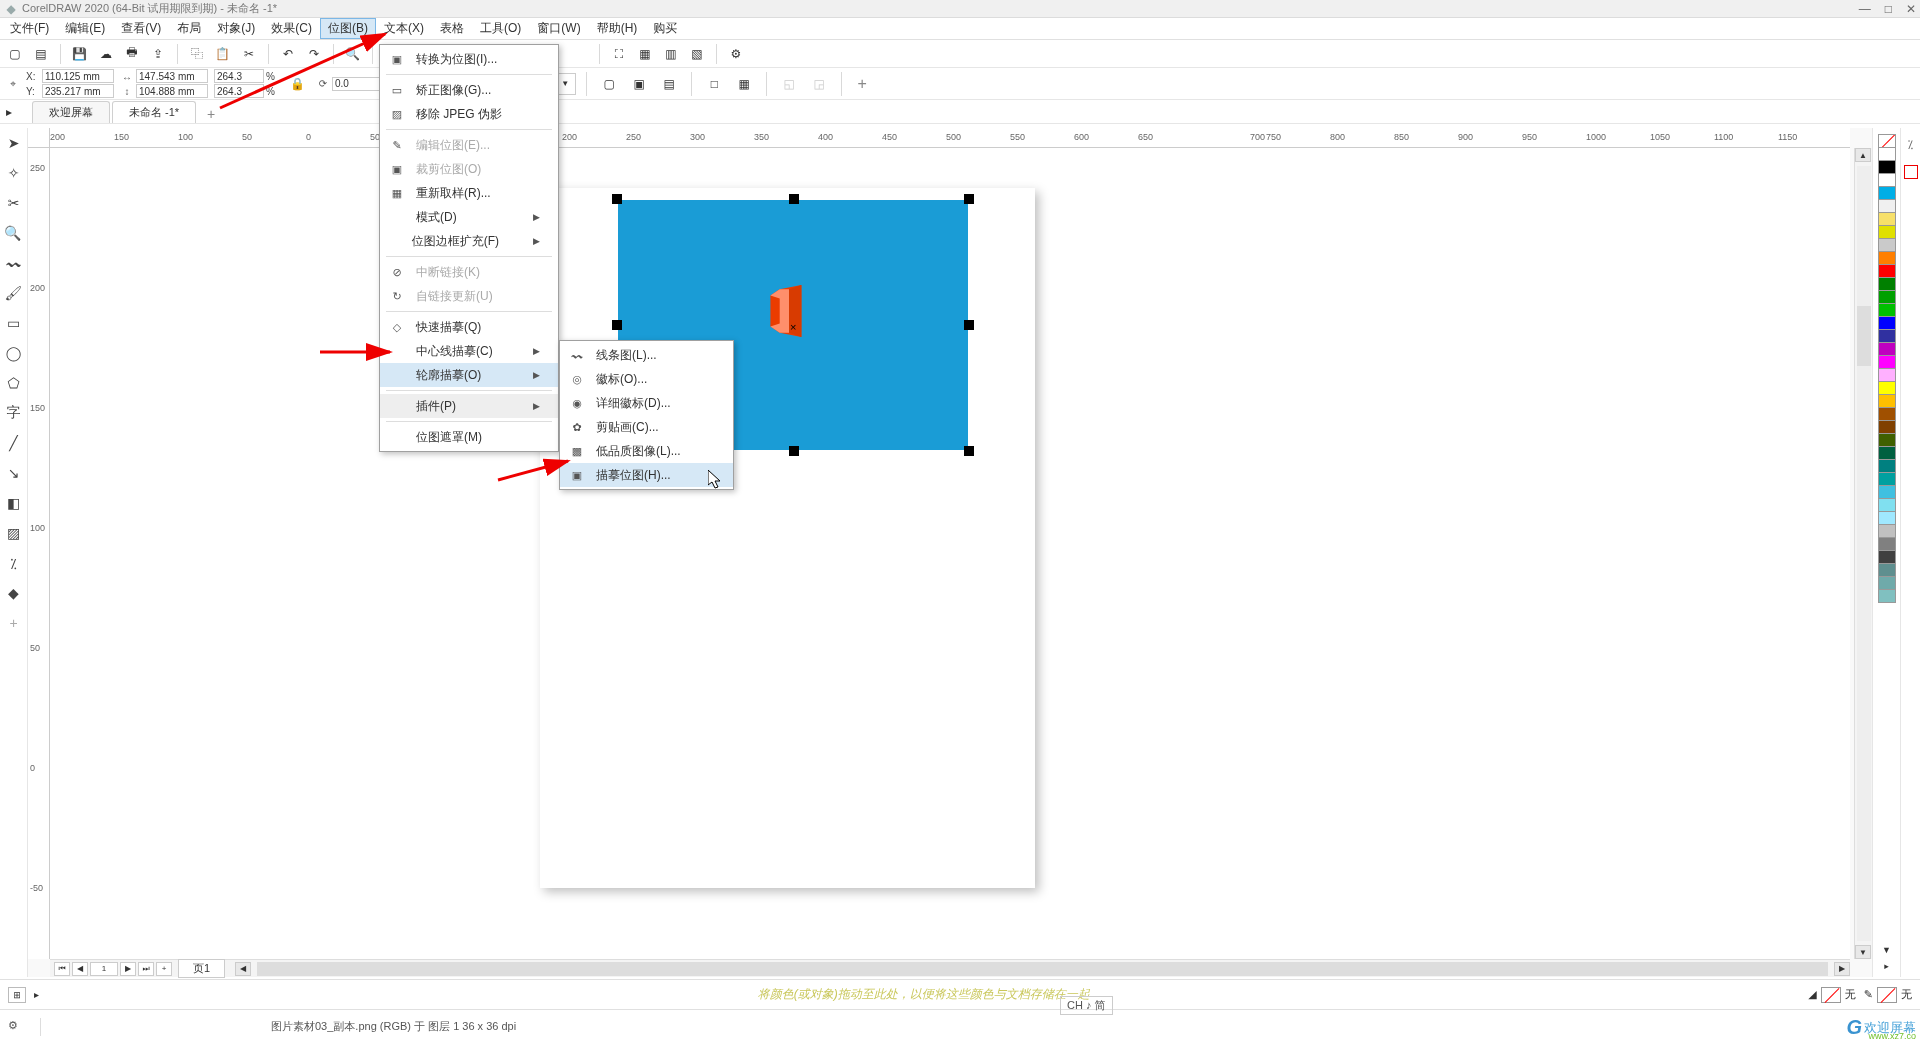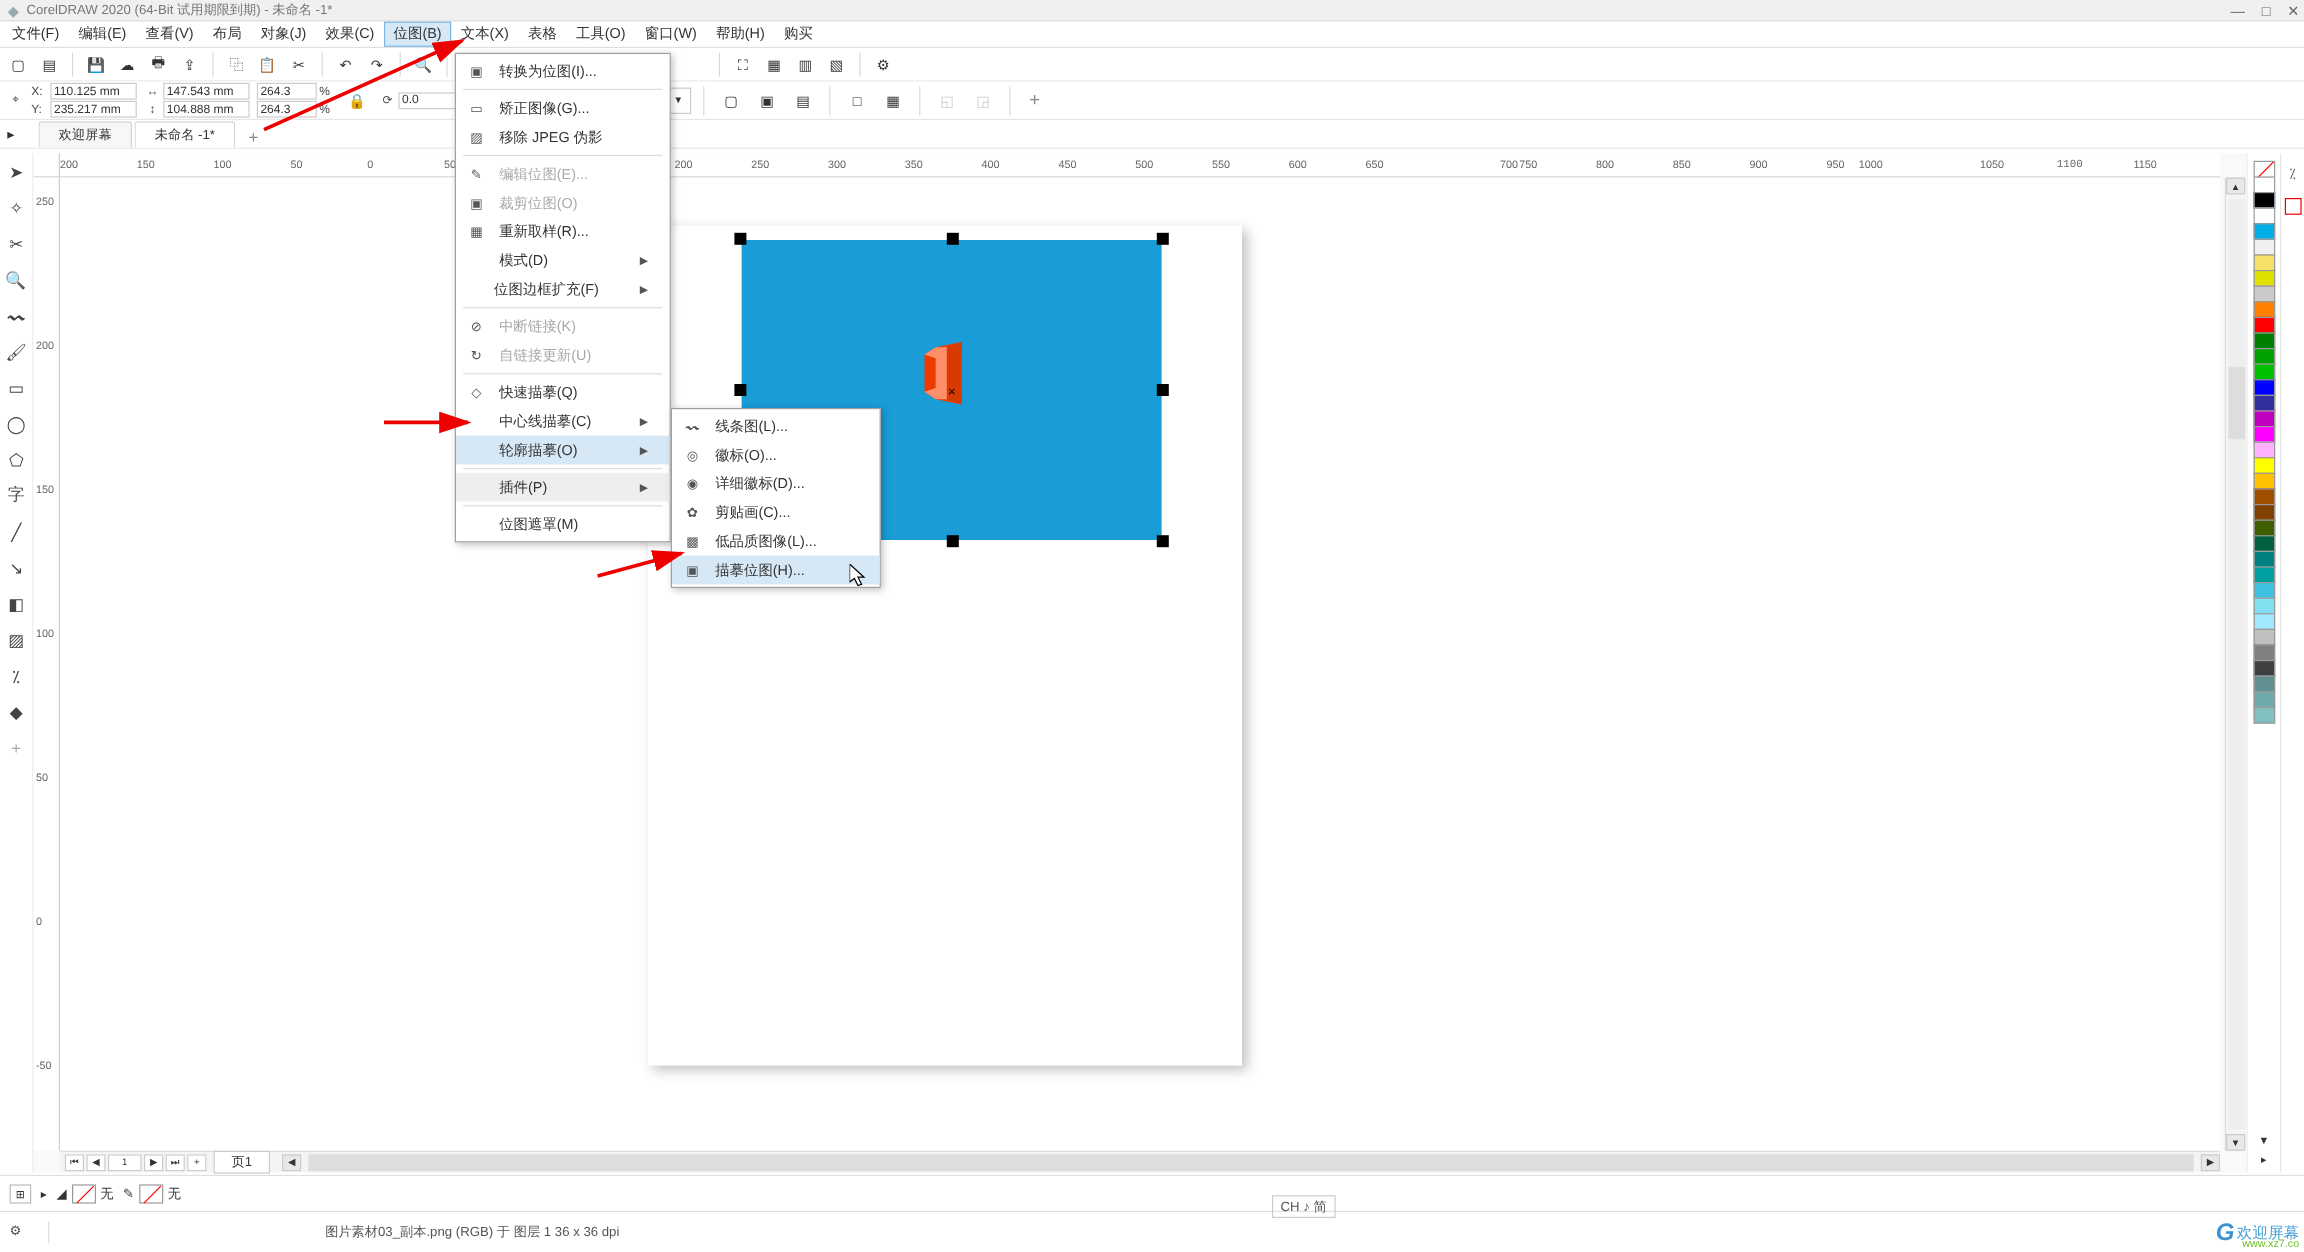--- a/index.html
+++ b/index.html
@@ -270,23 +270,23 @@
         <span class="tick" style="left: 896px;">500</span>
         <span class="tick" style="left: 960px;">550</span>
         <span class="tick" style="left: 1024px;">600</span>
         <span class="tick" style="left: 1088px;">650</span>
         <span class="tick" style="left: 1152px; margin-left: 48px;">700</span>
         <span class="tick" style="left: 1216px;">750</span>
         <span class="tick" style="left: 1280px;">800</span>
         <span class="tick" style="left: 1344px;">850</span>
         <span class="tick" style="left: 1408px;">900</span>
         <span class="tick" style="left: 1472px;">950</span>
-        <span class="tick" style="left: 1499px;">1000</span>
+        <span class="tick" style="left: 1536px;">1000</span>
         <span class="tick" style="left: 1600px;">1050</span>
-        <span class="tick" style="left: 1664px; font-family: Liberation Mono, monospace;">1100</span>
+        <span class="tick" style="left: 1664px;">1100</span>
         <span class="tick" style="left: 1728px;">1150</span>
       </div>
     <div class="ruler-v" id="rulerV">
         <span class="tick" style="top: 20px;">250</span>
         <span class="tick" style="top: 140px;">200</span>
         <span class="tick" style="top: 260px;">150</span>
         <span class="tick" style="top: 380px;">100</span>
         <span class="tick" style="top: 500px;">50</span>
         <span class="tick" style="top: 620px;">0</span>
         <span class="tick" style="top: 740px;">-50</span>
@@ -525,20 +525,21 @@
           <path d="M0,0 L0,6 L9,3 z" fill="#e00"></path>
         </marker>
       </defs>
       <line x1="0" y1="25" x2="70" y2="6" stroke="#e00" stroke-width="3" marker-end="url(#ah3)"></line>
     </svg>
 </div>
 
 <div class="colorbar">
   <div style="width:18px;height:16px;border:1px solid #bbb;display:flex;align-items:center;justify-content:center;font-size:9px;">⊞</div>
   <div style="font-size:10px;">▸</div>
+  <div class="cb-center">将颜色(或对象)拖动至此处，以便将这些颜色与文档存储在一起</div>
   <div class="fill-indic">
     <span>◢</span>
     <div class="indic-box none"></div>
     <span>无</span>
   </div>
   <div class="outline-indic">
     <span>✎</span>
     <div class="indic-box none"></div>
     <span>无</span>
   </div>

